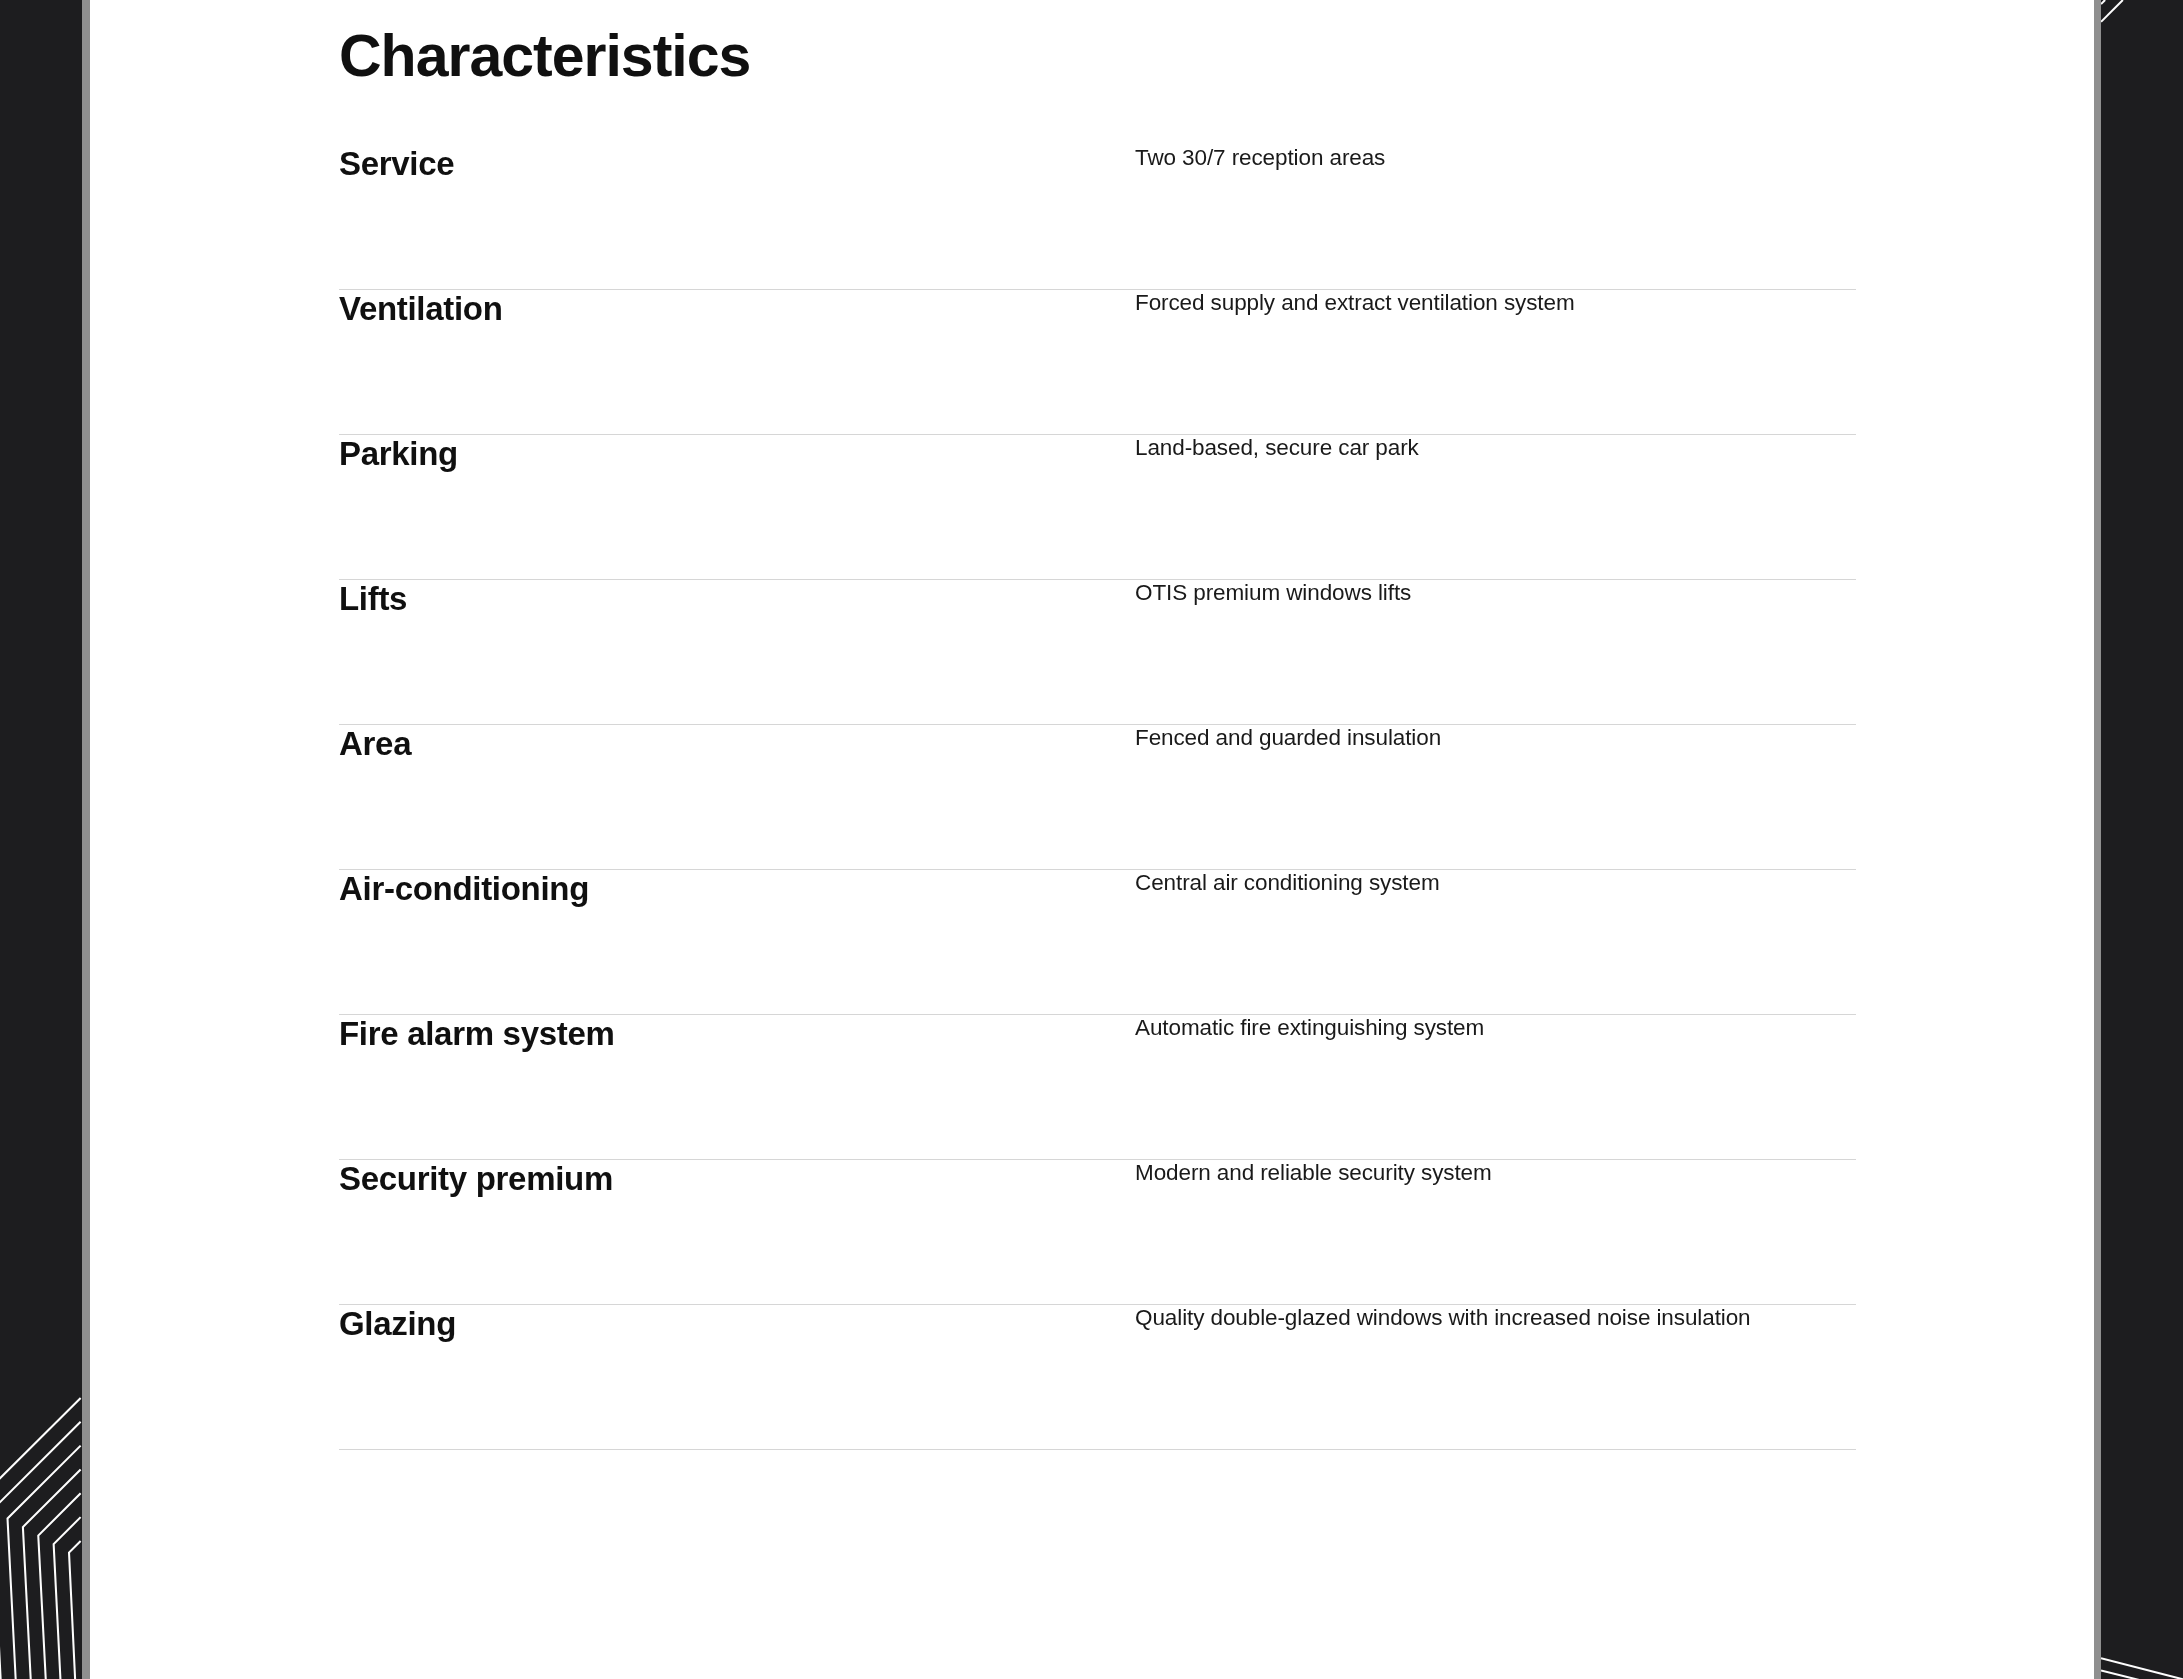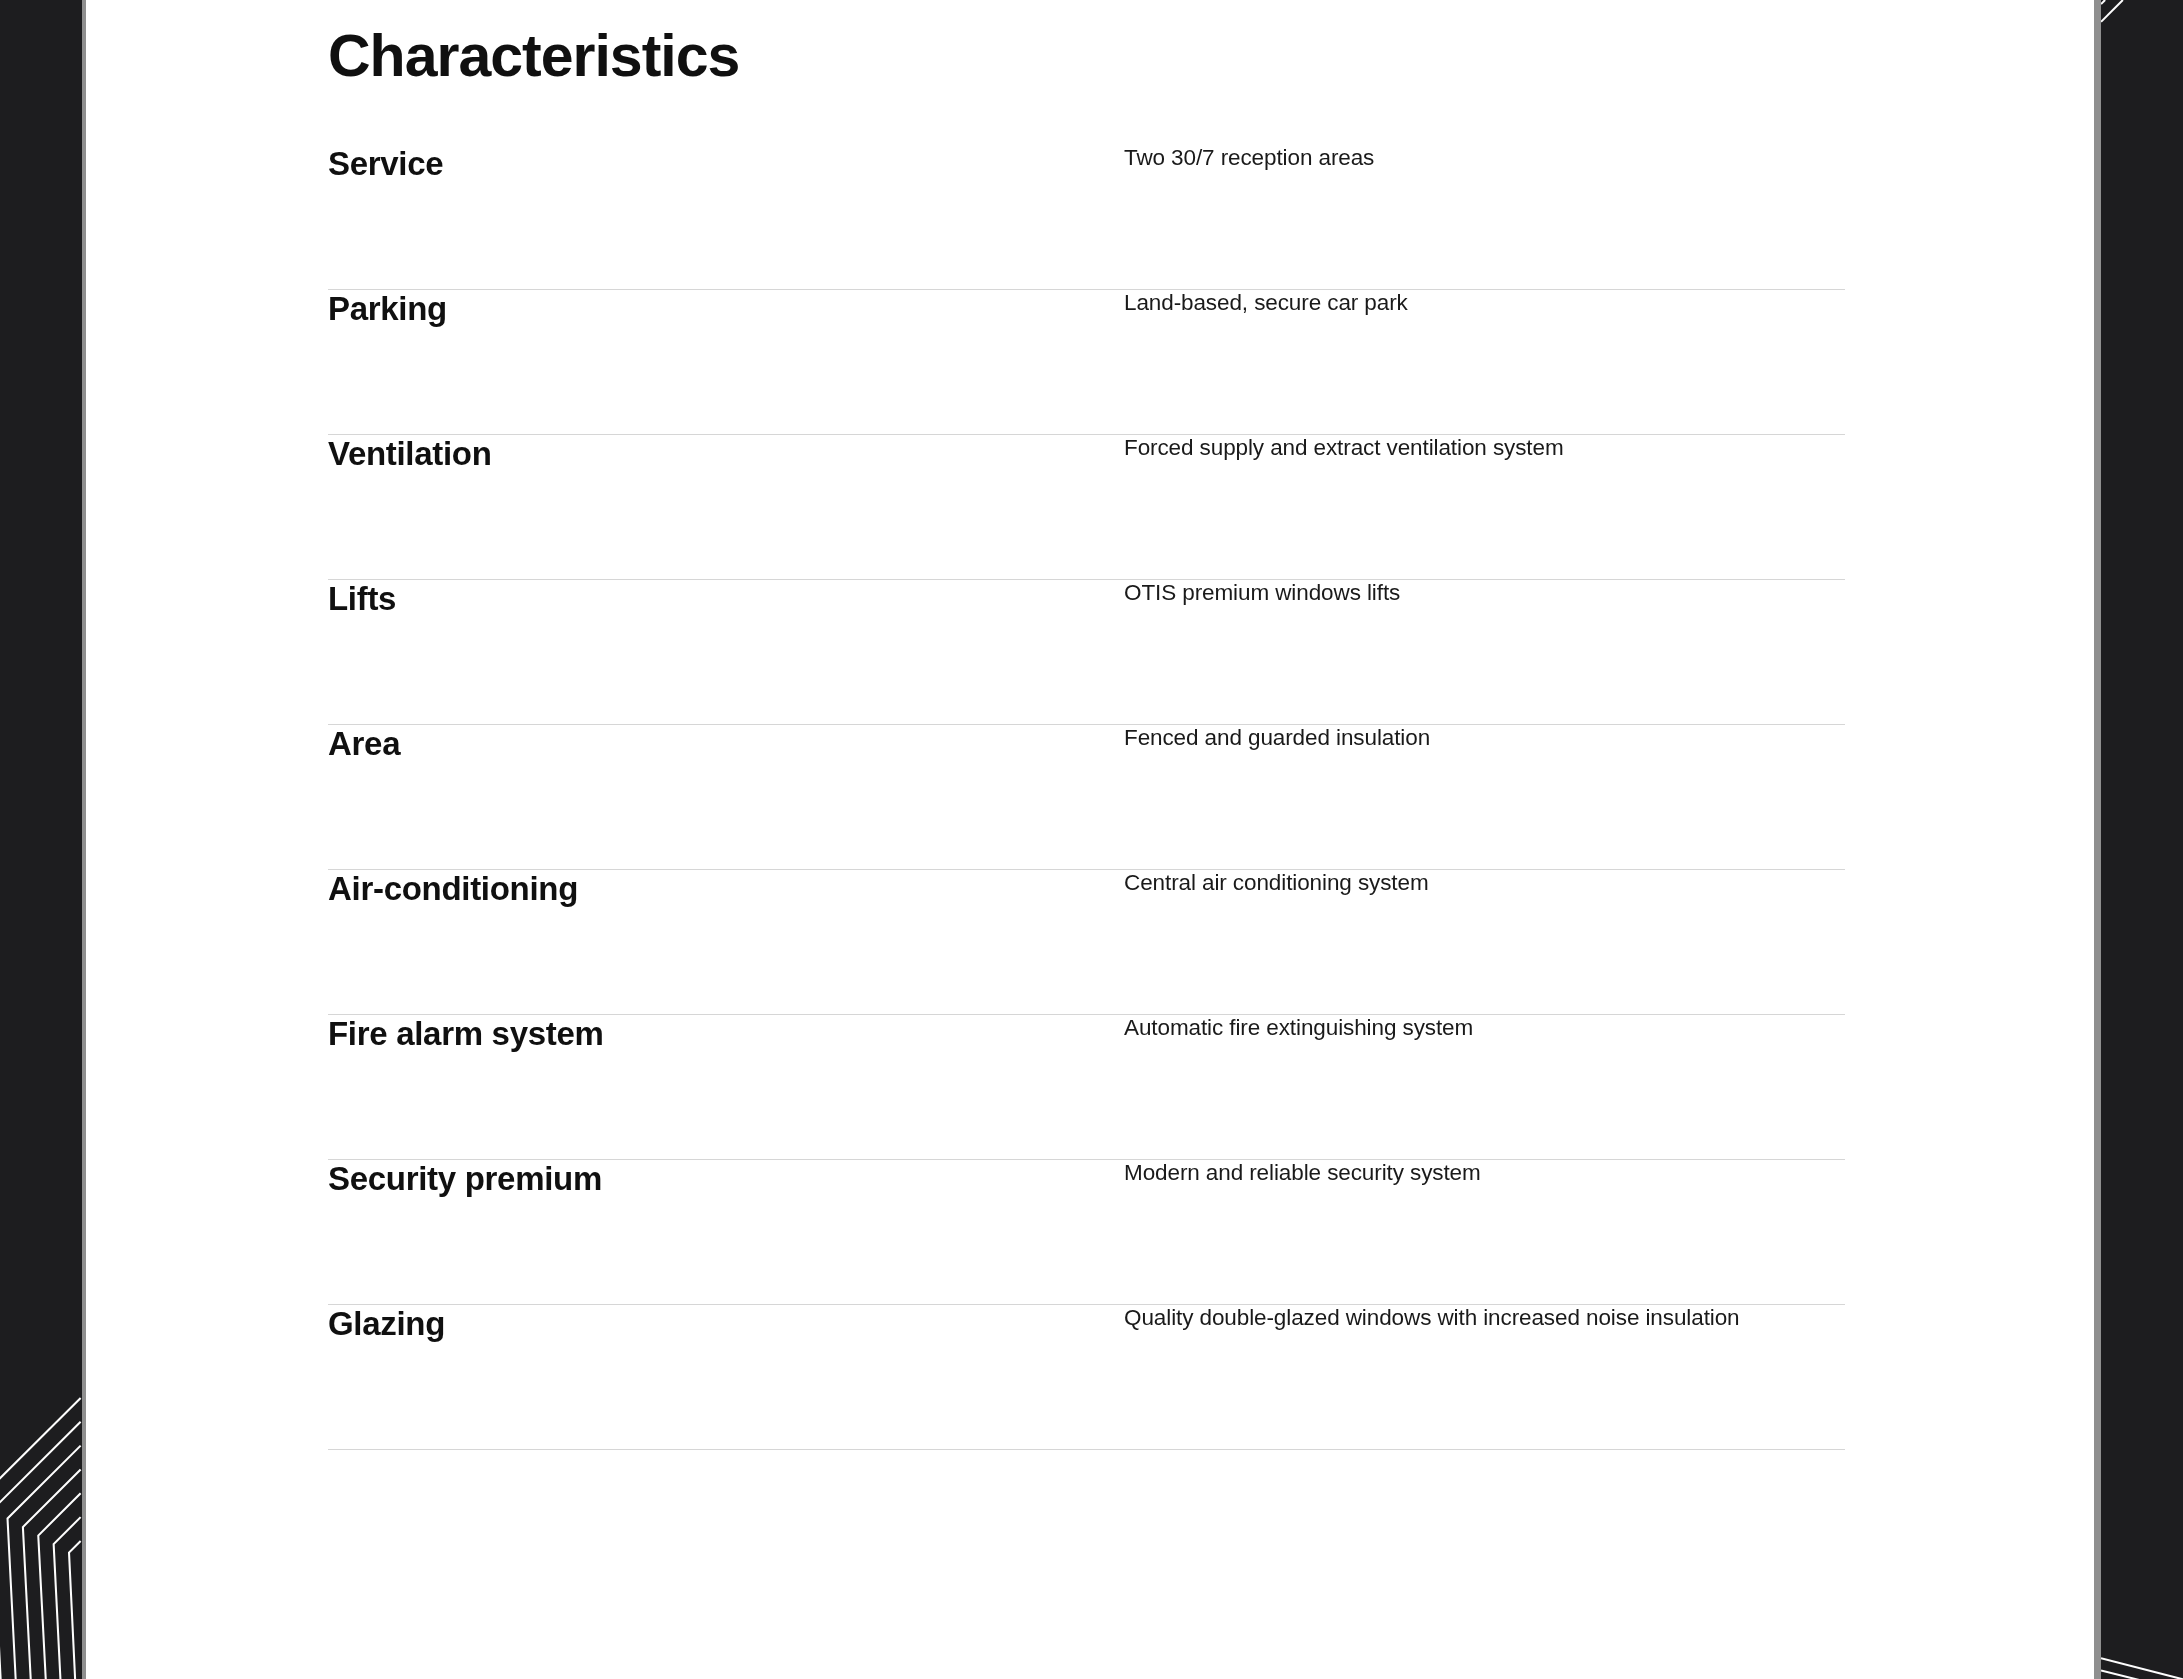--- a/index.html
+++ b/index.html
@@ -22,21 +22,21 @@
   
   .rail {
     position: absolute; top: 0; height: 1680px; width: 7.5px;
     background: #8f8f8f;
   }
   .rail.left  { left: 82px; }
   .rail.right { left: 2094px; }
 
   
   .content {
-    position: absolute; left: 86px; top: 0;
+    position: absolute; left: 97px; top: 0;
     width: 2005px; height: 1680px; background: #ffffff; padding-left: 6px;
   }
 
   .title {
     position: absolute; left: 242px; top: 23px; margin: 0;
     font-size: 59px; line-height: 1.15; font-weight: 700;
     letter-spacing: -1px; color: #101010;
   }
 
   .table {
@@ -85,27 +85,27 @@
 
 <main class="content">
   <h1 class="title">Characteristics</h1>
   <div class="table" id="characteristics-table">
   <div class="row">
     <div class="row-label">Service</div>
     <div class="row-value">Two 30/7 reception areas</div>
   </div>
 
   <div class="row">
-    <div class="row-label">Parking</div>
-    <div class="row-value">Land-based, secure car park</div>
+    <div class="row-label">Ventilation</div>
+    <div class="row-value">Forced supply and extract ventilation system</div>
   </div>
 
   <div class="row">
-    <div class="row-label">Ventilation</div>
-    <div class="row-value">Forced supply and extract ventilation system</div>
+    <div class="row-label">Parking</div>
+    <div class="row-value">Land-based, secure car park</div>
   </div>
 
   <div class="row">
     <div class="row-label">Lifts</div>
     <div class="row-value">OTIS premium windows lifts</div>
   </div>
 
   <div class="row">
     <div class="row-label">Area</div>
     <div class="row-value">Fenced and guarded insulation</div>

